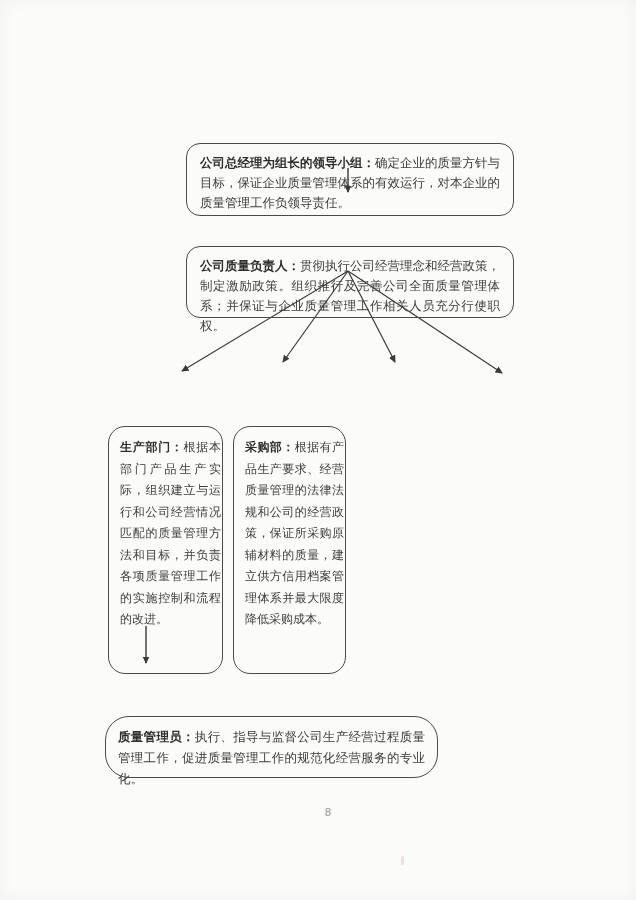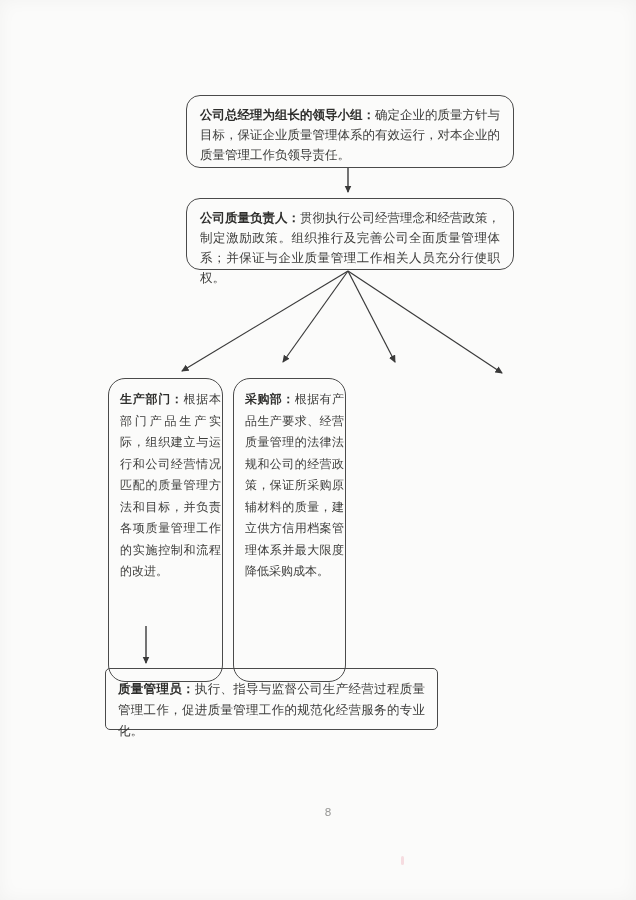--- a/index.html
+++ b/index.html
@@ -17,56 +17,57 @@
     box-shadow: inset 0 0 18px rgba(0,0,0,0.04);
     overflow: hidden;
   }
   .box {
     position: absolute;
     border: 1.4px solid #4a4a4a;
     border-radius: 14px;
     color: #3d3d3b;
     background: transparent;
     box-sizing: border-box;
+    margin-top: 48px;
   }
   .box p {
     margin: 0;
     text-align: justify;
   }
   .box strong {
     color: #2e2e2c;
     font-weight: bold;
   }
   .wide {
     left: 186px;
     width: 328px;
     padding: 9px 13px;
     font-size: 12.5px;
     line-height: 20px;
   }
   .top-box    { top: 95px;  height: 73px; }
   .head2-box  { top: 198px; height: 72px; }
   .dept {
     top: 378px;
-    height: 304px;
+    height: 248px;
     border-radius: 17px;
     padding: 10px 1px 10px 11px;
     font-size: 12px;
     line-height: 21.5px;
   }
   .dept-1 { left: 108px; width: 115px; }
   .dept-2 { left: 233px; width: 113px; }
   .dept-3 { left: 352px; width: 110px; }
   .dept-4 { left: 470px; width: 112px; }
   .bottom-box {
     left: 105px;
     top: 668px;
     width: 333px;
     height: 62px;
-    border-radius: 5px;
+    border-radius: 24px;
     padding: 9px 12px;
     font-size: 12.5px;
     line-height: 21px;
   }
   .arrows {
     position: absolute;
     left: 0;
     top: 0;
     pointer-events: none;
   }

